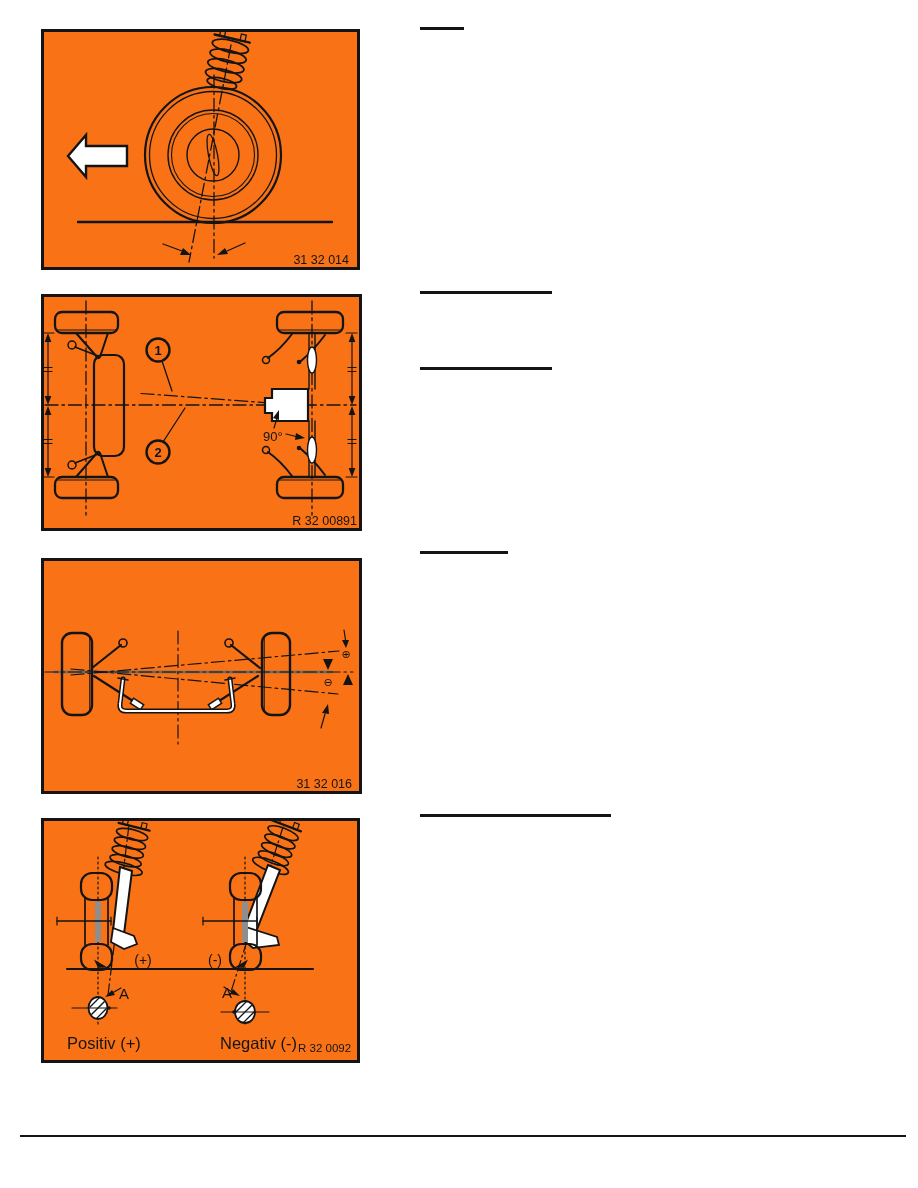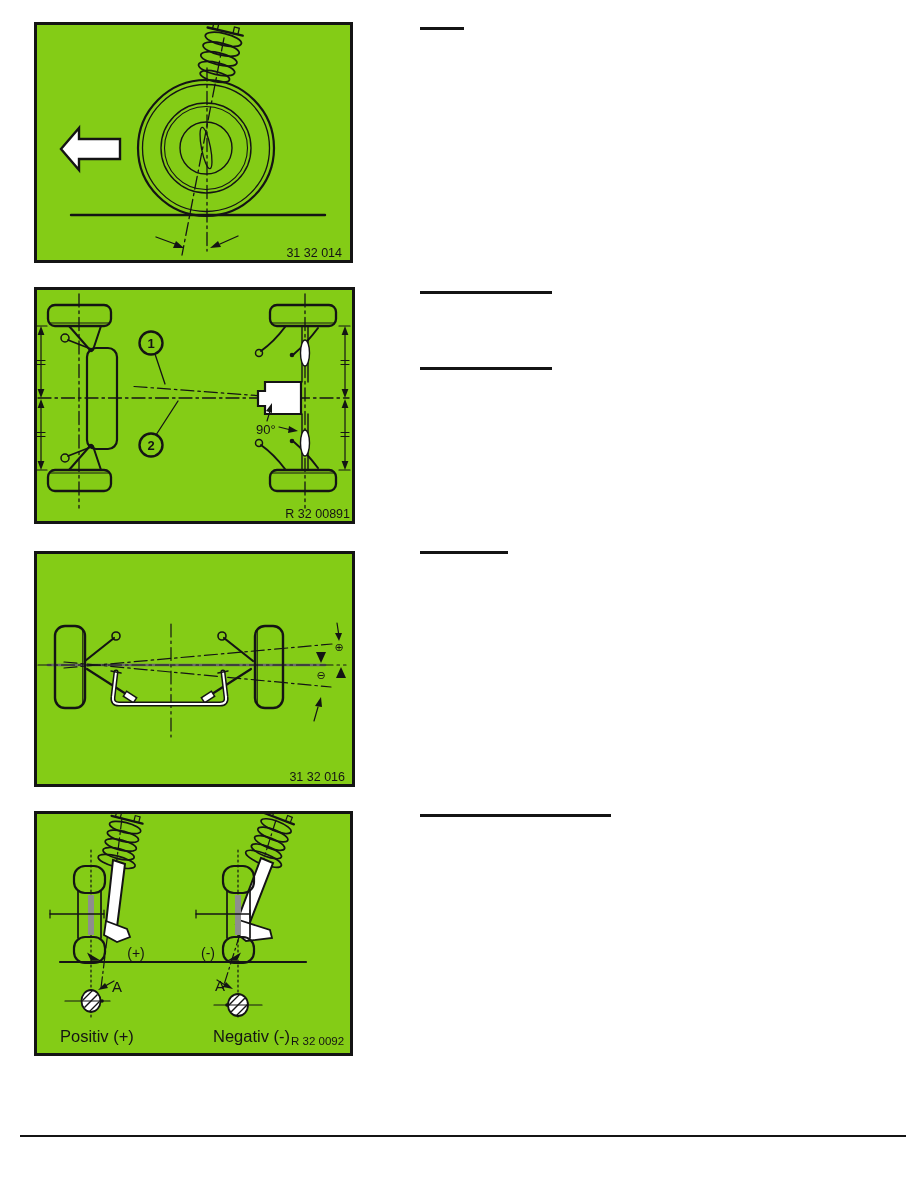--- a/index.html
+++ b/index.html
@@ -1,19 +1,19 @@
 <!DOCTYPE html>
 <html><head>
 <meta charset="utf-8">
 <style>
   html,body{margin:0;padding:0}
   body{width:918px;height:1188px;background:#fff;position:relative;
        font-family:"Liberation Sans",sans-serif}
   .page{position:absolute;left:0;top:0;width:918px;height:1188px;background:#ffffff;overflow:hidden}
-  .fig{position:absolute;border:3px solid #141414;background:#84cc16;margin:8px;box-sizing:border-box}
+  .fig{position:absolute;border:3px solid #141414;background:#f97316;margin:15px;box-sizing:border-box}
   .fig svg{display:block}
   .fig text{font-family:"Liberation Sans",sans-serif;fill:#141414;stroke:none}
   text.sym{font-family:"DejaVu Sans",sans-serif}
   .caption{font-size:12.5px}
   .hrule{position:absolute;background:#141414}
 </style>
 </head>
 <body>
 
 <div class="page">

